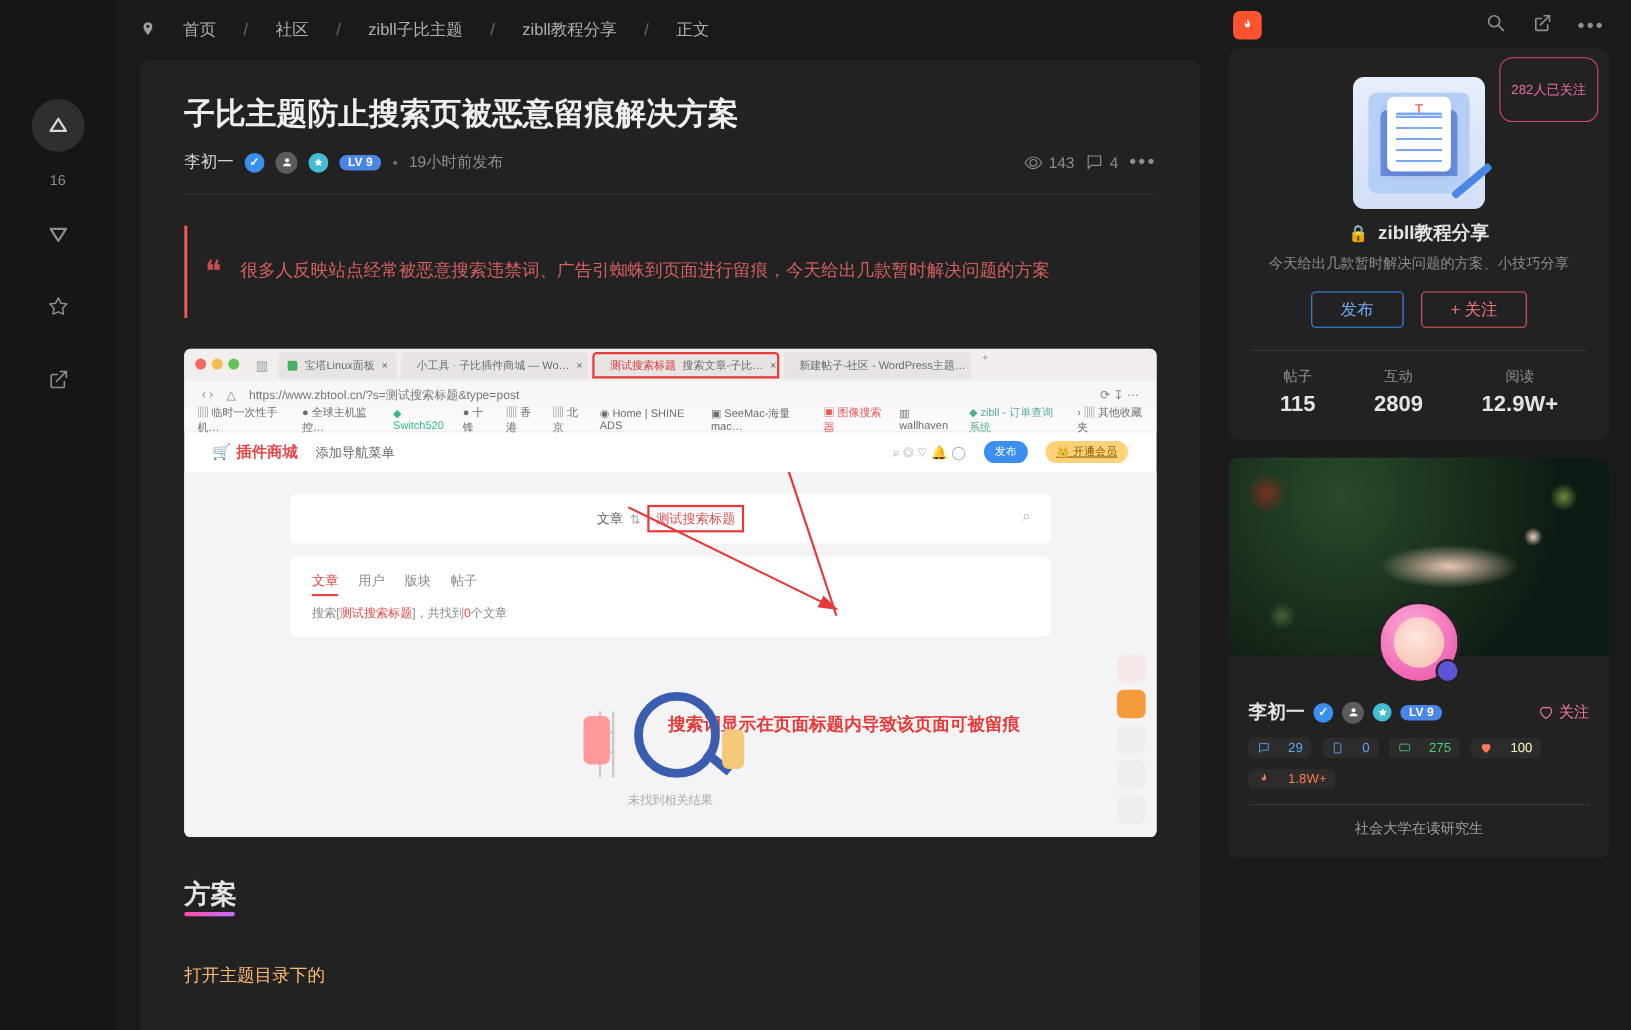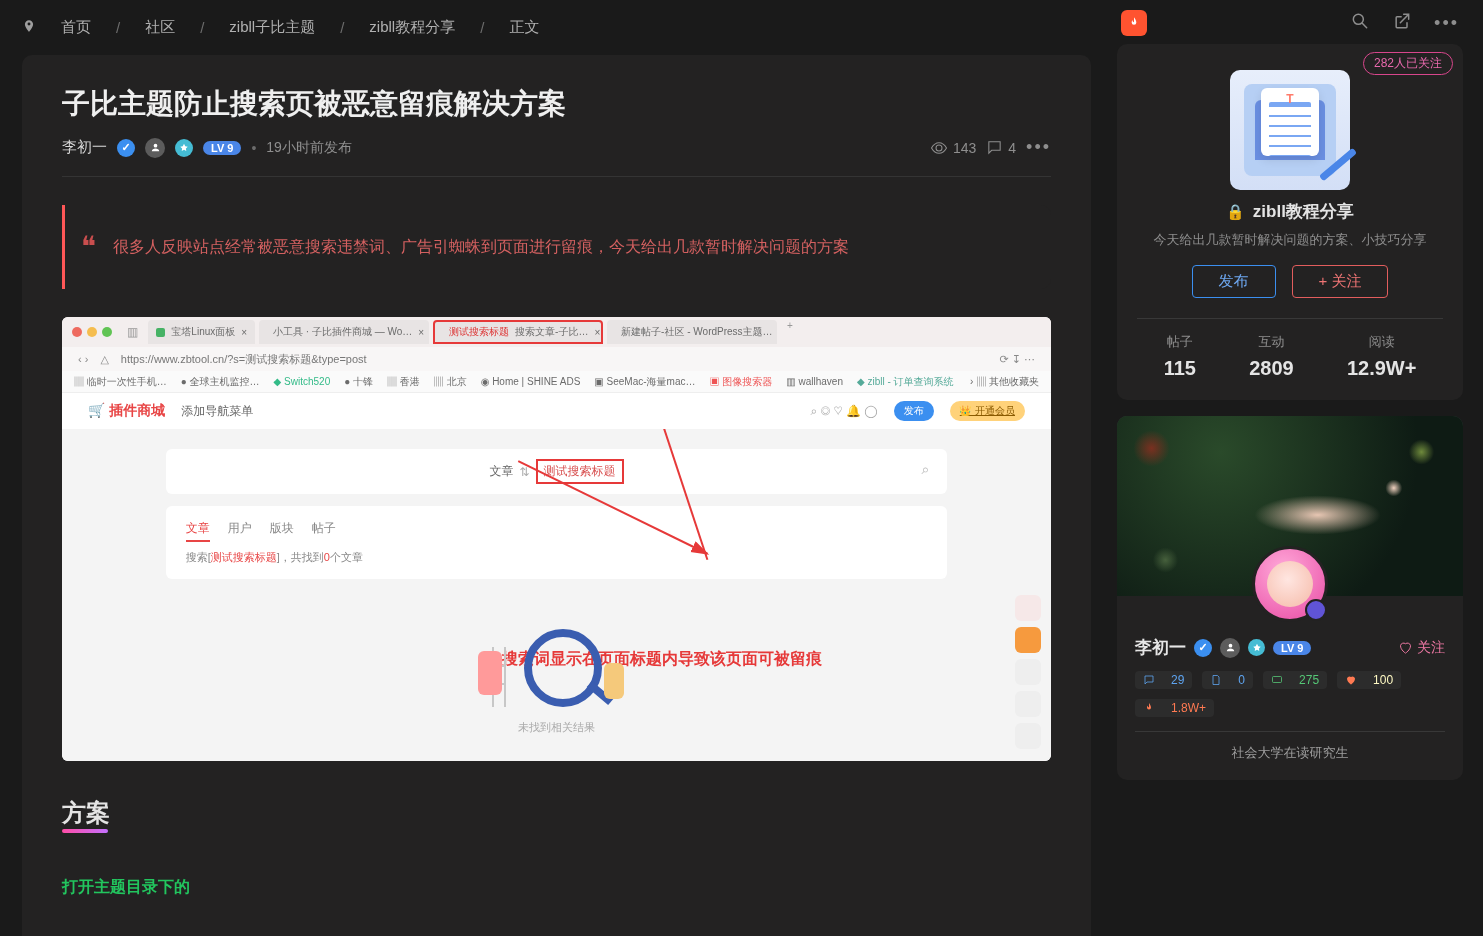--- a/index.html
+++ b/index.html
@@ -90,28 +90,28 @@
   .fig-noresult{position:absolute;bottom:26px;left:50%;transform:translateX(-50%);font-size:11px;color:#aaa;}
   .fig-float{position:absolute;right:10px;bottom:12px;display:flex;flex-direction:column;gap:6px;}
   .fig-float span{width:26px;height:26px;border-radius:6px;background:#f6e8e8;display:block;}
   .fig-float span.or{background:#f69a3e}
 
   svg line.arrow{stroke:#e63939;stroke-width:2;marker-end:url(#ah)}
 
   
   .section-h { font-size:24px; color:#e4e4e4; font-weight:700; margin:36px 0 18px; position:relative; display:inline-block;}
   .section-h::after{content:"";position:absolute;left:0;bottom:-4px;width:46px;height:4px;background:linear-gradient(to right,#ff4da6,#c470ff);border-radius:2px;}
-  .code-line{color:#22c55e;font-size:16px;margin-top:30px;font-weight:bold;}
+  .code-line{color:#fdba74;font-size:16px;margin-top:30px;}
 
   
   .flame-icon{width:26px;height:26px;border-radius:6px;background:#ff5330;color:white;display:flex;align-items:center;justify-content:center;font-size:16px;}
   .sbar-icons{display:flex;align-items:center;gap:22px;color:var(--muted);}
   .sbar-top { display:flex;justify-content:space-between;align-items:center;padding:4px 4px 8px;}
   .topic-card{background:var(--panel);border-radius:10px;padding:20px;position:relative;margin-bottom:16px;}
-  .follow-badge{position:absolute;right:10px;top:8px;border:1px solid #d8468c;color:#e969ad;padding:2px 10px;border-radius:12px;font-size:12px;}
+  .follow-badge{position:absolute;right:10px;top:8px;border:1px solid #d8468c;color:#e969ad;padding:20px 10px;border-radius:12px;font-size:12px;}
   .topic-avatar{width:120px;height:120px;border-radius:10px;background:linear-gradient(#e7eefb,#d3dff6);margin:6px auto 10px;display:flex;align-items:center;justify-content:center;position:relative;}
   .doc-icon{width:58px;height:68px;background:white;border-radius:6px;position:relative;box-shadow:0 4px 10px rgba(0,0,0,0.1);}
   .doc-icon::before{content:"";position:absolute;inset:14px 8px 0;border-top:3px solid #7aa7f3;background:repeating-linear-gradient(#7aa7f3 0 2px, transparent 2px 10px);border-radius:2px;}
   .pen{position:absolute;width:44px;height:7px;background:#4a86e8;border-radius:3px;right:-10px;bottom:22px;transform:rotate(-40deg);}
   .topic-title{display:flex;justify-content:center;align-items:center;gap:8px;font-size:17px;color:#e4e4e4;font-weight:600;}
   .lock-icon{color:#e49248;font-size:15px;}
   .topic-desc{text-align:center;color:#8e8e8e;font-size:13px;margin:8px 0 16px;}
   .topic-btns{display:flex;gap:16px;justify-content:center;}
   .btn-outline{padding:6px 26px;border-radius:4px;font-size:15px;}
   .btn-pub{border:1px solid #3b8ff0;color:#6ea8f1;}
@@ -139,20 +139,43 @@
   .pfollow{margin-left:auto;color:#ee78a4;font-size:14px;display:flex;align-items:center;gap:4px;}
   .pstats{display:flex;gap:10px;margin-top:12px;flex-wrap:wrap;}
   .pstat{display:flex;align-items:center;gap:16px;font-size:12px;padding:2px 8px;border-radius:4px;background:#2c2c2c;}
   .pbio{margin-top:14px;color:#9e9e9e;font-size:13px;text-align:center;border-top:1px solid var(--divider);padding-top:12px;}
 </style>
 </head>
 <body>
 
 <div class="page">
 
+  <aside class="leftbar">
+    <div class="circle-btn">
+      <svg width="20" height="20" viewBox="0 0 20 20">
+          <path d="M10 4 L17 15 H3 Z" fill="none" stroke="#d8d8d8" stroke-width="2" stroke-linejoin="round"></path>
+        </svg>
+    </div>
+    <div class="lb-num">16</div>
+    <div class="plain-icon">
+      <svg width="20" height="20" viewBox="0 0 20 20">
+          <path d="M10 16 L17 5 H3 Z" fill="none" stroke="#8e8e8e" stroke-width="2" stroke-linejoin="round"></path>
+        </svg>
+    </div>
+    <div class="plain-icon">
+      <svg width="22" height="22" viewBox="0 0 24 24">
+          <path d="M12 3l2.6 5.3 5.9.9-4.3 4.1 1 5.9L12 16.9 6.8 19.2l1-5.9L3.5 9.2l5.9-.9L12 3z" fill="none" stroke="#8e8e8e" stroke-width="1.5" stroke-linejoin="round"></path>
+        </svg>
+    </div>
+    <div class="plain-icon">
+      <svg width="22" height="22" viewBox="0 0 24 24">
+          <path d="M14 4h6v6M20 4L10 14M18 14v5a1 1 0 0 1-1 1H6a1 1 0 0 1-1-1V8a1 1 0 0 1 1-1h5" fill="none" stroke="#8e8e8e" stroke-width="1.6" stroke-linecap="round" stroke-linejoin="round"></path>
+        </svg>
+    </div>
+  </aside>
 
   <main class="main">
     <nav class="breadcrumb">
       <span>
         <svg width="14" height="14" viewBox="0 0 24 24">
             <path d="M12 2C8 2 5 5 5 9c0 5 7 13 7 13s7-8 7-13c0-4-3-7-7-7zm0 9a2.5 2.5 0 1 1 0-5 2.5 2.5 0 0 1 0 5z" fill="#9e9e9e"></path>
           </svg>
       </span>
       <span class="bc-item">首页</span>
       <span class="bc-sep">/</span>

